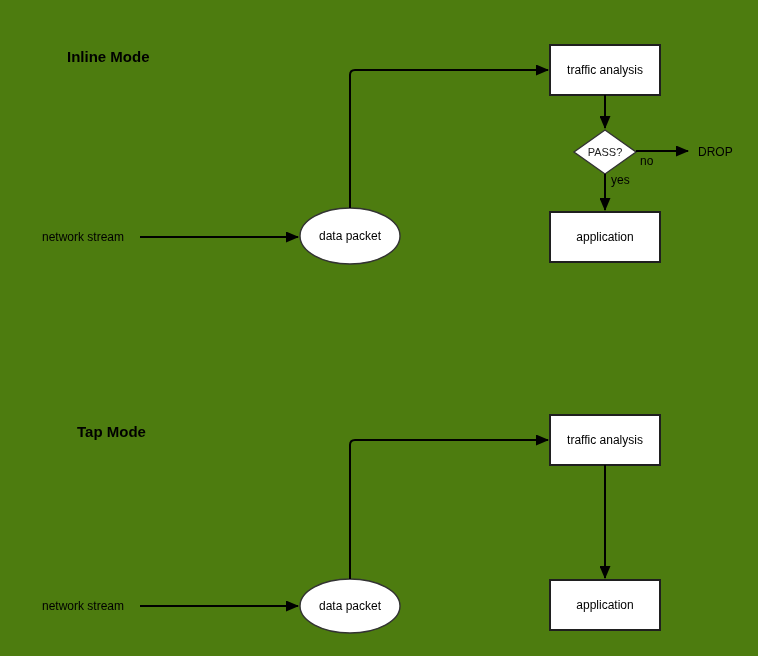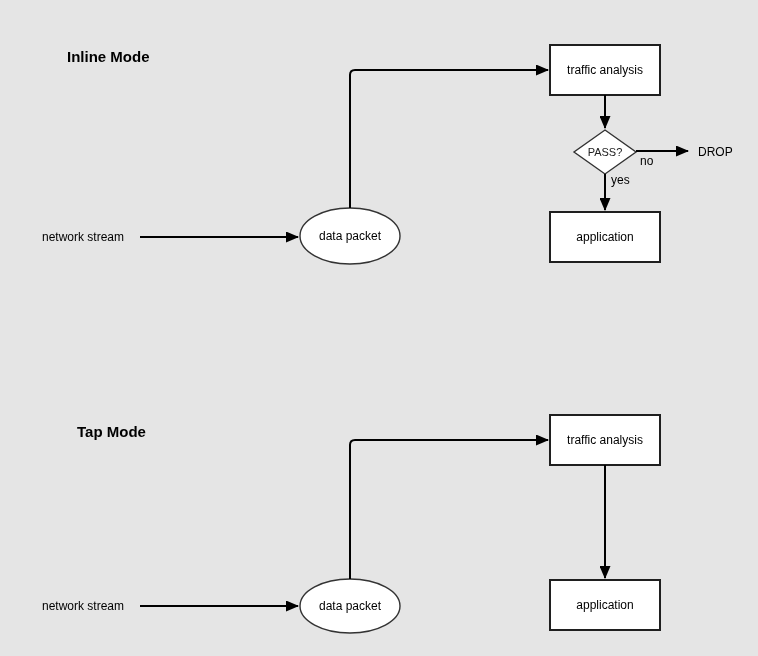--- a/index.html
+++ b/index.html
@@ -4,21 +4,21 @@
 <style>
   html, body {
     margin: 0;
     padding: 0;
     background: #ffffff;
   }
   .canvas {
     position: relative;
     width: 758px;
     height: 656px;
-    background: #e5e5e5;
+    background: #4d7c0f;
     overflow: hidden;
     font-family: "Liberation Sans", sans-serif;
   }
   svg text {
     font-family: "Liberation Sans", sans-serif;
     fill: #000000;
   }
   .section-title {
     font-size: 15px;
     font-weight: bold;

